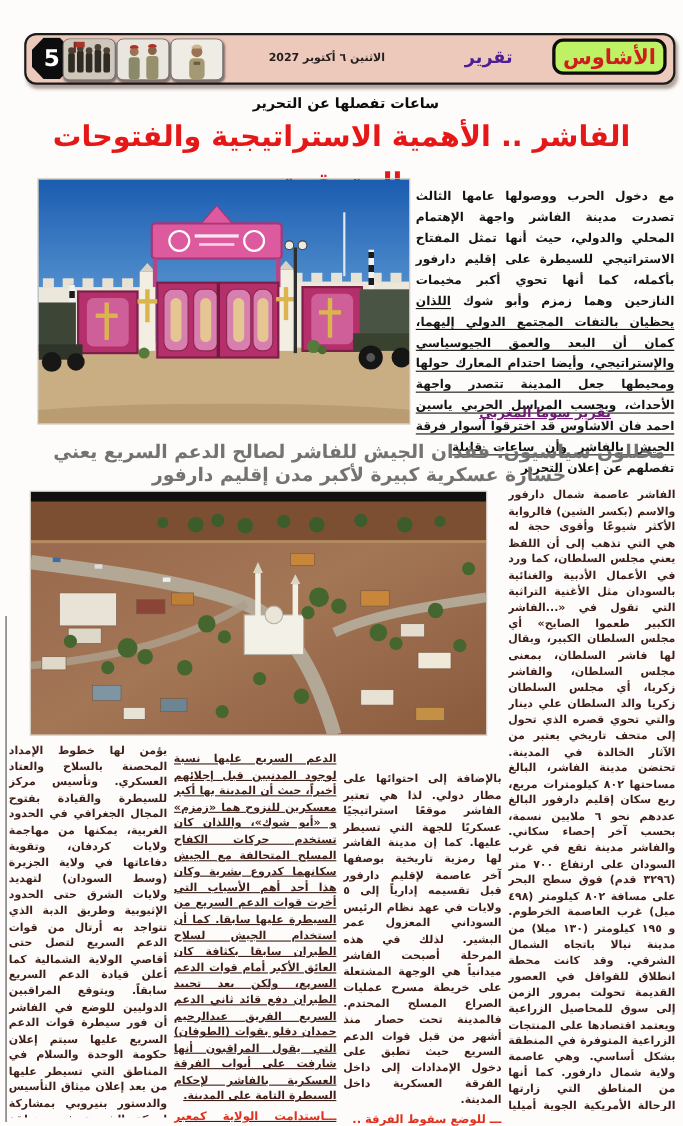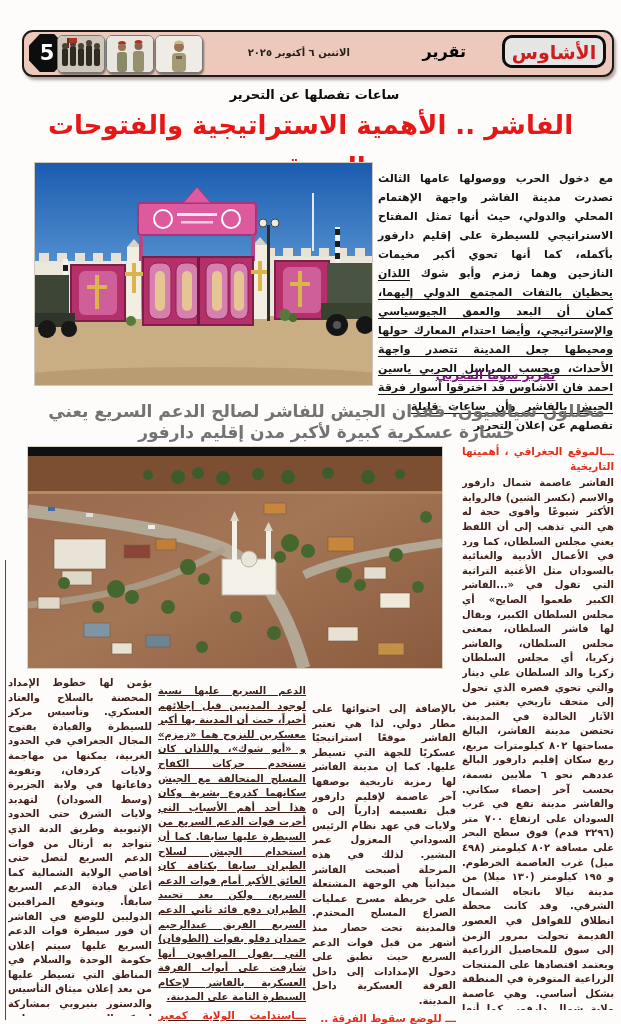--- a/index.html
+++ b/index.html
@@ -9,22 +9,22 @@
   .header-bar{position:absolute;left:22px;top:30px;width:588px;height:43px;background:#edc9bc;
               border:2px solid #1b1b1b;border-radius:11px;box-shadow:2px 3px 3px rgba(90,55,45,.45);}
   .page-badge{position:absolute;left:5px;top:2px;width:36px;height:38px;background:#0d0d0d;color:#fff;
               clip-path:polygon(30% 0,70% 0,100% 30%,100% 70%,70% 100%,30% 100%,0 70%,0 30%);
               display:flex;align-items:center;justify-content:center;font-size:21px;font-weight:bold;}
   .thumb{position:absolute;top:3px;width:46px;height:36px;background:#fff;border:1px solid #777;
          border-radius:6px;overflow:hidden;box-shadow:1px 2px 2px rgba(0,0,0,.45);}
   .thumb svg{display:block;width:100%;height:100%;}
   .t-a{left:33px}.t-b{left:82px}.t-c{left:131px}
   .date-label{position:absolute;right:262px;top:15px;font-size:10px;font-weight:bold;color:#26201c;white-space:nowrap;}
-  .report-label{position:absolute;right:146px;top:10px;font-size:16px;font-weight:bold;color:#000000;}
-  .brand-box{position:absolute;right:6px;top:3px;width:104px;height:33px;background:#e5e5e5;border:3px solid #0d0d0d;
+  .report-label{position:absolute;right:146px;top:10px;font-size:16px;font-weight:bold;color:#4c1d95;}
+  .brand-box{position:absolute;right:6px;top:3px;width:104px;height:33px;background:#bef264;border:3px solid #0d0d0d;
              border-radius:10px;display:flex;align-items:center;justify-content:center;
              color:#cf1d1d;font-weight:bold;font-size:19px;box-sizing:border-box;text-align:right;}
   
   .kicker{position:absolute;top:87px;left:4px;width:100%;text-align:center;font-size:13px;font-weight:bold;color:#0c0c0c;}
   .headline1{position:absolute;top:104px;left:0;width:100%;text-align:center;font-size:26px;font-weight:bold;
              color:#e61717;line-height:42px;}
   .headline2{position:absolute;top:401px;left:22px;width:609px;text-align:center;font-size:17px;font-weight:bold;
              color:#737373;line-height:21px;}
   
   .photo1{position:absolute;left:35px;top:163px;width:337px;height:222px;box-shadow:0 0 0 1px #cfc8bd;}
@@ -90,21 +90,21 @@
     <div class="thumb t-c">
       <svg viewBox="0 0 46 36">
         <rect width="46" height="36" fill="#efece6"></rect>
         <rect x="16" y="17" width="14" height="19" rx="4" fill="#a39a74"></rect>
           <circle cx="23" cy="11" r="5" fill="#9c7254"></circle>
         <path d="M18,8 a5,3.5 0 0 1 10,0 z" fill="#c8b88a"></path>
           <rect x="20" y="20" width="6" height="3" fill="#6b5e3f"></rect>
       </svg>
     </div>
 
-    <div class="date-label">الاثنين ٦ أكتوبر ٢٠٢٥</div>
+    <div class="date-label">الاثنين ٦ أكتوبر 2027</div>
     <div class="report-label">تقرير</div>
     <div class="brand-box">
       <span>الأشاوس</span>
     </div>
   </div>
 
   <div class="kicker">ساعات تفصلها عن التحرير</div>
   <div class="headline1">الفاشر .. الأهمية الاستراتيجية والفتوحات المتوقعة</div>
 
   <div class="photo1">
@@ -209,21 +209,20 @@
       <circle cx="96" cy="158" r="5" fill="#557a3c"></circle>
     </svg>
   </div>
 
   <div class="article1"><span>مع دخول الحرب ووصولها عامها الثالث تصدرت مدينة الفاشر واجهة الإهتمام المحلي والدولي، حيث أنها تمثل المفتاح الاستراتيجي للسيطرة على إقليم دارفور بأكمله، كما أنها تحوي أكبر مخيمات النازحين وهما زمزم وأبو شوك </span><span class="ul">اللذان يحظيان بالتفات المجتمع الدولي إليهما، كمان أن البعد والعمق الجيوسياسي والإستراتيجي، وأيضا احتدام المعارك حولها ومحيطها جعل المدينة تتصدر واجهة الأحداث، وبحسب المراسل الحربي ياسين احمد فان الاشاوس قد اخترقوا أسوار فرقة الجيش بالفاشر وأن ساعات قليلة </span><span>تفصلهم عن إعلان التحرير</span></div>
   <div class="byline">تقرير سوما المغربي</div>
 
   <div class="headline2">محللون سياسيون: فقدان الجيش للفاشر لصالح الدعم السريع يعني خسارة عسكرية كبيرة لأكبر مدن إقليم دارفور</div>
 
   <div class="col col-geo">
-    <p class="red-head">ـــالموقع الجغرافي ، أهميتها التاريخية</p>
     <p>الفاشر عاصمة شمال دارفور والاسم (بكسر الشين) فالرواية الأكثر شيوعًا وأقوى حجة له هي التي تذهب إلى أن اللفظ يعني مجلس السلطان، كما ورد في الأعمال الأدبية والغنائية بالسودان مثل الأغنية التراثية التي تقول في «...الفاشر الكبير طعموا الصايح» أي مجلس السلطان الكبير، وبقال لها فاشر السلطان، بمعنى مجلس السلطان، والفاشر زكريا، أي مجلس السلطان زكريا والد السلطان علي دينار والتي تحوي قصره الذي تحول إلى متحف تاريخي يعتبر من الآثار الخالدة في المدينة. تحتضن مدينة الفاشر، البالغ مساحتها ٨٠٢ كيلومترات مربع، ربع سكان إقليم دارفور البالغ عددهم نحو ٦ ملايين نسمة، بحسب آخر إحصاء سكاني. والفاشر مدينة تقع في غرب السودان على ارتفاع ٧٠٠ متر (٣٢٩٦ قدم) فوق سطح البحر على مسافة ٨٠٢ كيلومتر (٤٩٨ ميل) غرب العاصمة الخرطوم. و ١٩٥ كيلومتر (١٣٠ ميلا) من مدينة نيالا باتجاه الشمال الشرقي. وقد كانت محطة انطلاق للقوافل في العصور القديمة تحولت بمرور الزمن إلى سوق للمحاصيل الزراعية ويعتمد اقتصادها على المنتجات الزراعية المتوفرة في المنطقة بشكل أساسي. وهي عاصمة ولاية شمال دارفور. كما أنها من المناطق التي زارتها الرحالة الأمريكية الجوية أميليا إيرهارت في محاولتها لعبور العالم.</p>
 
   </div>
 
   <div class="photo2">
     <svg viewBox="0 0 414 221" preserveAspectRatio="none">
       <defs>
         <linearGradient id="terr" x1="0" y1="0" x2="1" y2="1">
           <stop offset="0" stop-color="#96664a"></stop>
             <stop offset="0.5" stop-color="#a37656"></stop>

